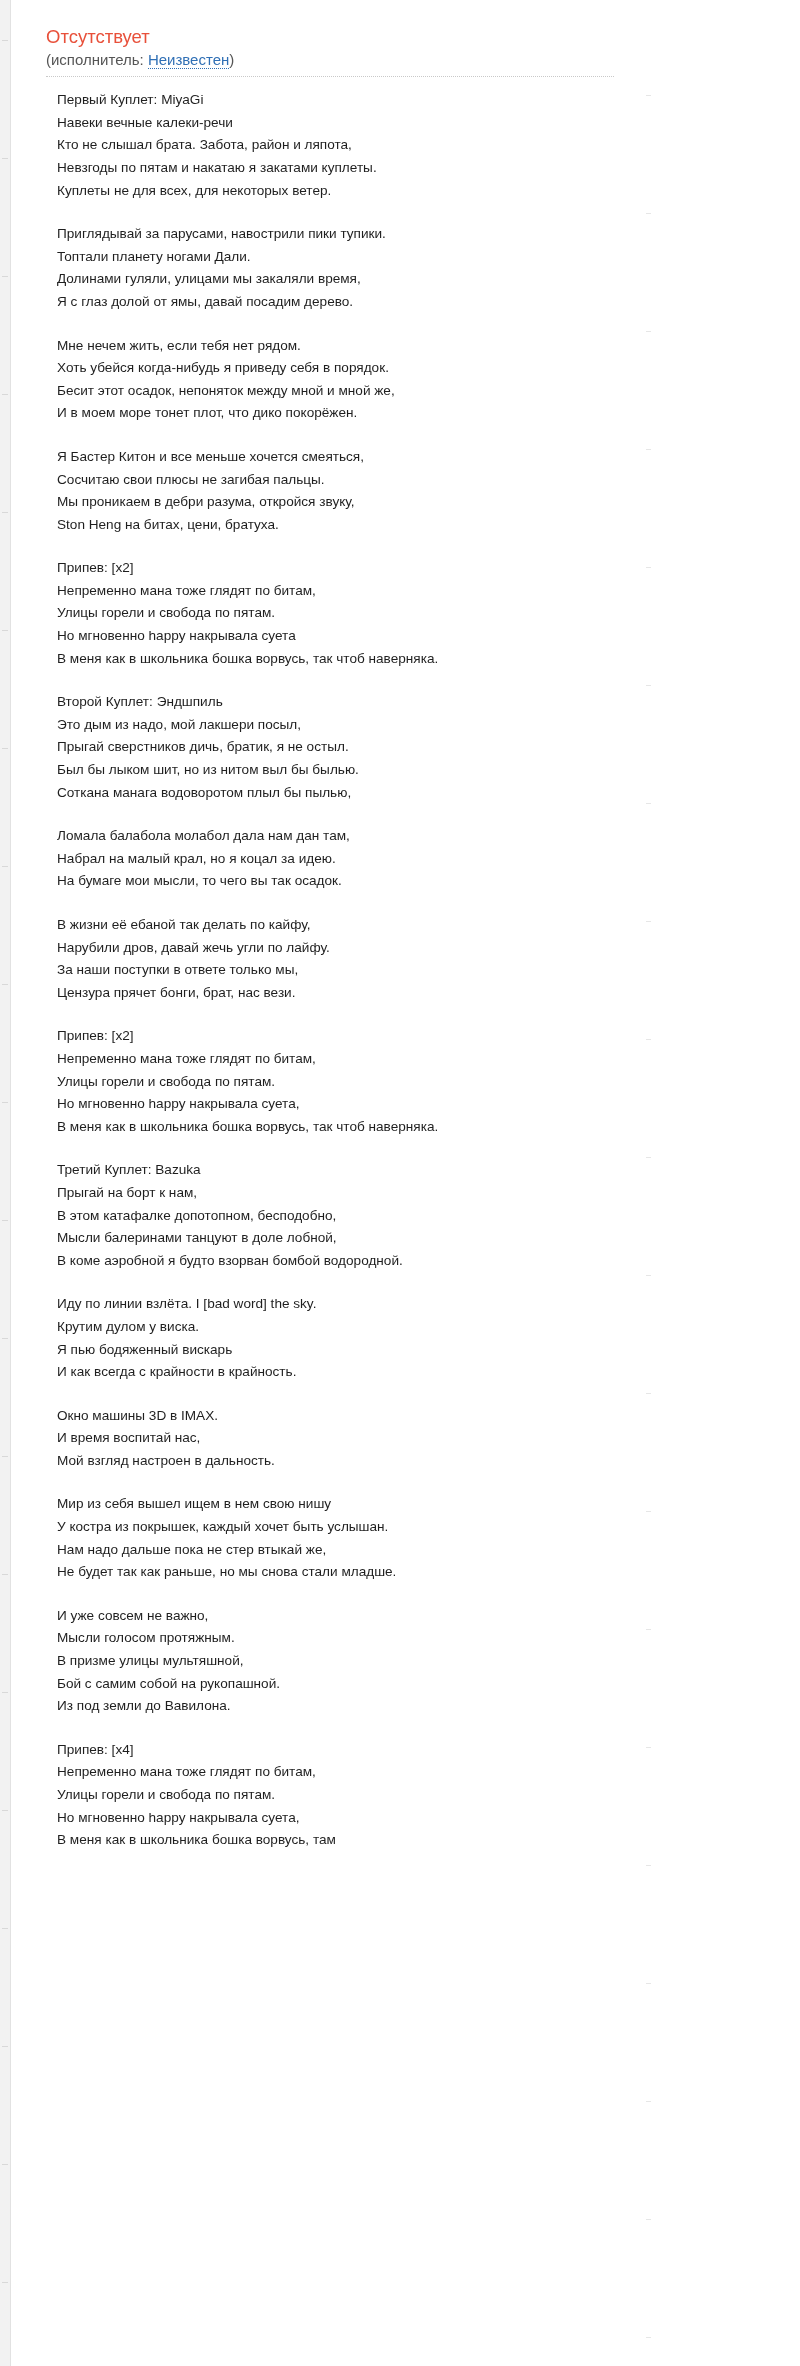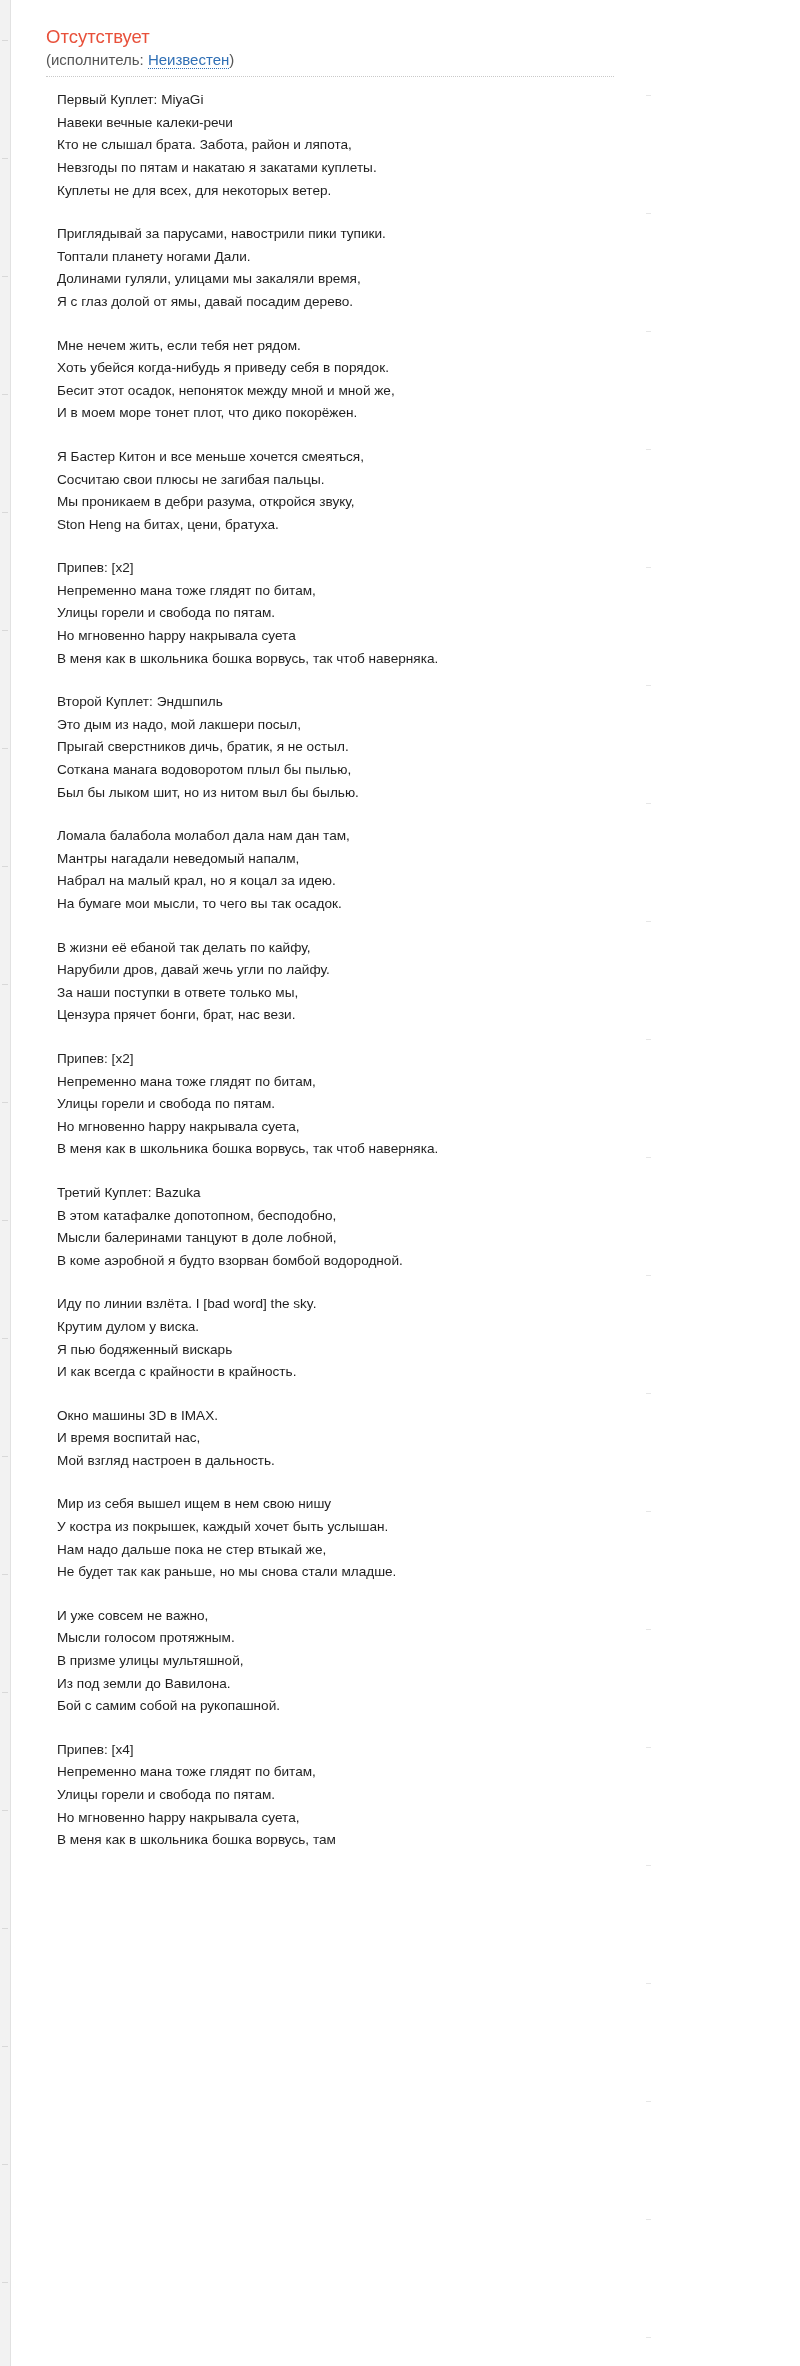--- a/index.html
+++ b/index.html
@@ -185,44 +185,44 @@
           <span class="line">Припев: [x2]</span>
           <span class="line">Непременно мана тоже глядят по битам,</span>
           <span class="line">Улицы горели и свобода по пятам.</span>
           <span class="line">Но мгновенно happy накрывала суета</span>
           <span class="line">В меня как в школьника бошка ворвусь, так чтоб наверняка.</span>
         </p>
         <p class="stanza">
           <span class="line">Второй Куплет: Эндшпиль</span>
           <span class="line">Это дым из надо, мой лакшери посыл,</span>
           <span class="line">Прыгай сверстников дичь, братик, я не остыл.</span>
+          <span class="line">Был бы лыком шит, но из нитом выл бы былью.</span>
           <span class="line">Соткана манага водоворотом плыл бы пылью,</span>
-          <span class="line">Был бы лыком шит, но из нитом выл бы былью.</span>
         </p>
         <p class="stanza">
           <span class="line">Ломала балабола молабол дала нам дан там,</span>
-          <span class="line">Мантры нагадали неведомый напалм,</span>
           <span class="line">Набрал на малый крал, но я коцал за идею.</span>
           <span class="line">На бумаге мои мысли, то чего вы так осадок.</span>
         </p>
         <p class="stanza">
           <span class="line">В жизни её ебаной так делать по кайфу,</span>
           <span class="line">Нарубили дров, давай жечь угли по лайфу.</span>
           <span class="line">За наши поступки в ответе только мы,</span>
           <span class="line">Цензура прячет бонги, брат, нас вези.</span>
         </p>
         <p class="stanza">
           <span class="line">Припев: [x2]</span>
           <span class="line">Непременно мана тоже глядят по битам,</span>
           <span class="line">Улицы горели и свобода по пятам.</span>
           <span class="line">Но мгновенно happy накрывала суета,</span>
           <span class="line">В меня как в школьника бошка ворвусь, так чтоб наверняка.</span>
         </p>
         <p class="stanza">
           <span class="line">Третий Куплет: Bazuka</span>
+          <span class="line">Прыгай на борт к нам,</span>
           <span class="line">В этом катафалке допотопном, бесподобно,</span>
           <span class="line">Мысли балеринами танцуют в доле лобной,</span>
           <span class="line">В коме аэробной я будто взорван бомбой водородной.</span>
         </p>
         <p class="stanza">
           <span class="line">Иду по линии взлёта. I [bad word] the sky.</span>
           <span class="line">Крутим дулом у виска.</span>
           <span class="line">Я пью бодяженный вискарь</span>
           <span class="line">И как всегда с крайности в крайность.</span>
         </p>
@@ -234,22 +234,22 @@
         <p class="stanza">
           <span class="line">Мир из себя вышел ищем в нем свою нишу</span>
           <span class="line">У костра из покрышек, каждый хочет быть услышан.</span>
           <span class="line">Нам надо дальше пока не стер втыкай же,</span>
           <span class="line">Не будет так как раньше, но мы снова стали младше.</span>
         </p>
         <p class="stanza">
           <span class="line">И уже совсем не важно,</span>
           <span class="line">Мысли голосом протяжным.</span>
           <span class="line">В призме улицы мультяшной,</span>
+          <span class="line">Бой с самим собой на рукопашной.</span>
           <span class="line">Из под земли до Вавилона.</span>
-          <span class="line">Бой с самим собой на рукопашной.</span>
         </p>
         <p class="stanza">
           <span class="line">Припев: [x4]</span>
           <span class="line">Непременно мана тоже глядят по битам,</span>
           <span class="line">Улицы горели и свобода по пятам.</span>
           <span class="line">Но мгновенно happy накрывала суета,</span>
           <span class="line">В меня как в школьника бошка ворвусь, там</span>
         </p>
       </div>
 

